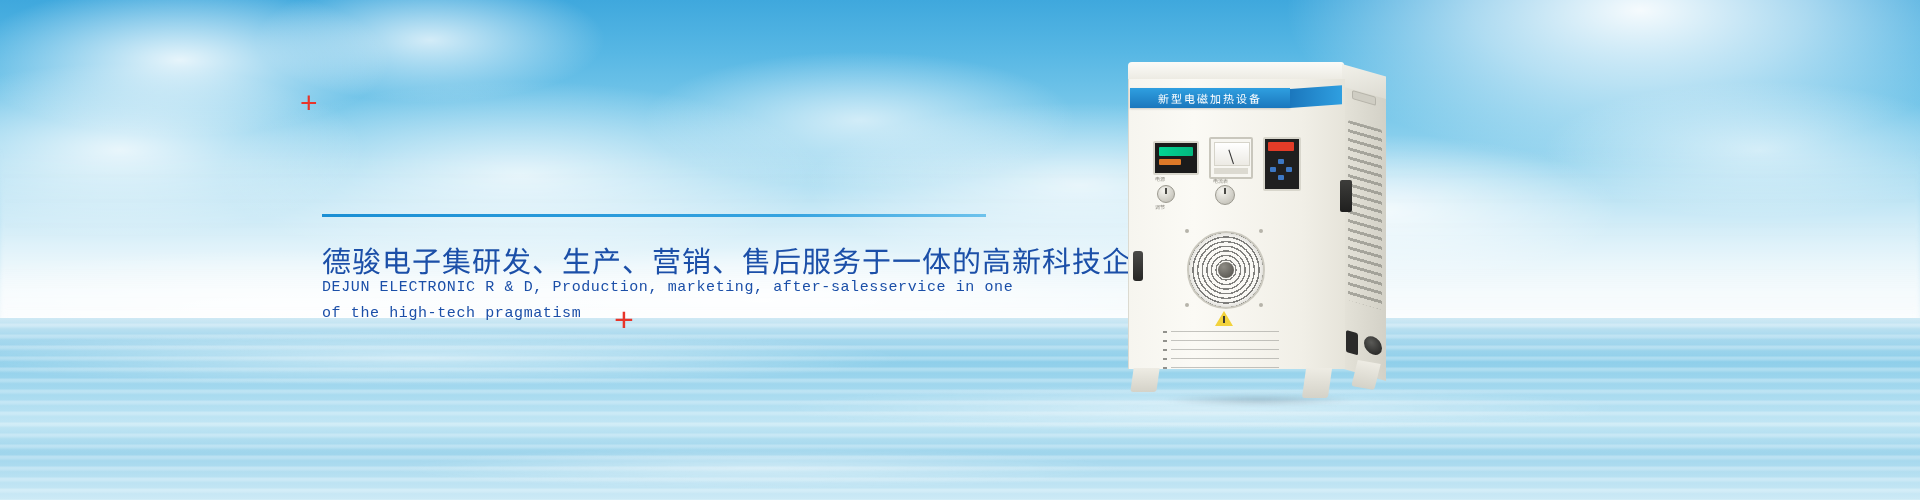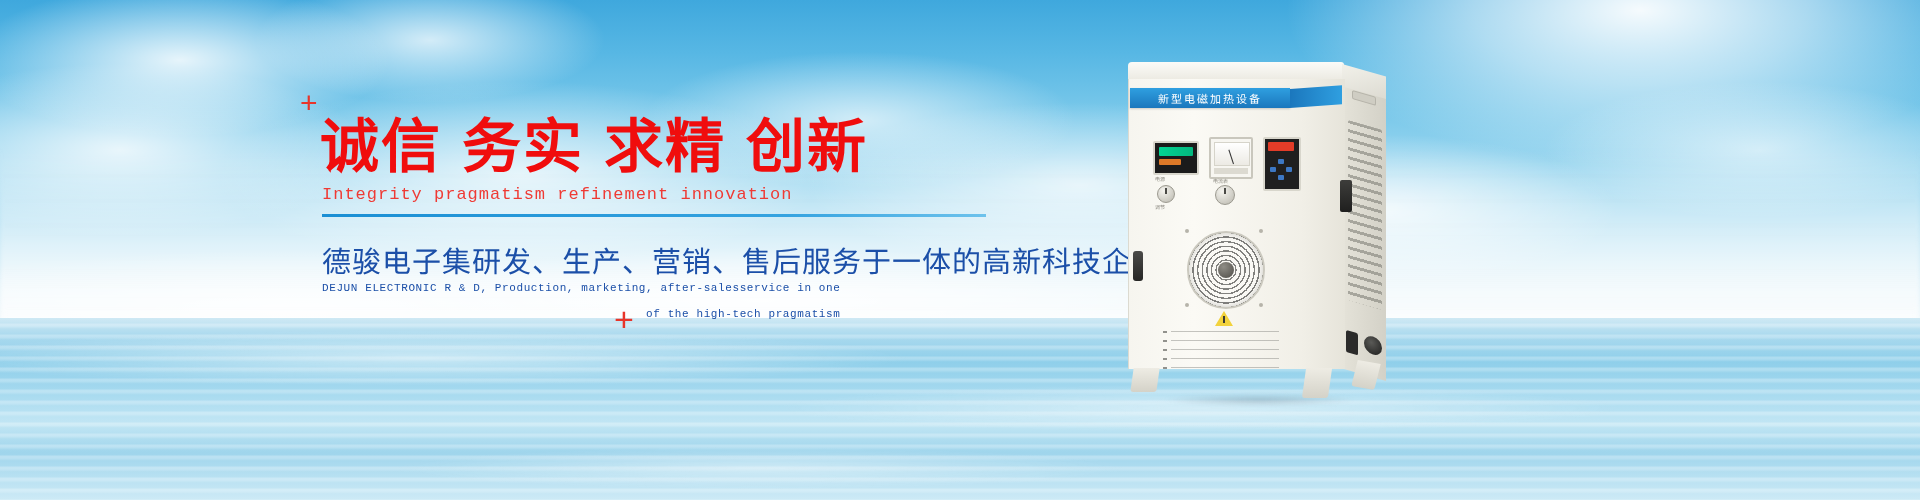--- a/index.html
+++ b/index.html
@@ -120,23 +120,22 @@
 
   .cn-line{
     position:absolute;left:322px;top:238px;
     font-family:"Liberation Serif","DejaVu Serif",serif;
     font-size:29px;color:#1b4fa8;letter-spacing:1px;white-space:nowrap;
   }
 
   .en-block{
     position:absolute;left:322px;top:275px;
     font-family:"Liberation Mono","DejaVu Sans Mono",monospace;
-    font-size:11px;color:#1b4fa8;letter-spacing:.6px;line-height:26px;
+    font-size:15px;color:#1b4fa8;letter-spacing:.6px;line-height:26px;
     white-space:nowrap;
-    text-align:right;
   }
 
   
   .machine{position:absolute;left:1118px;top:62px;width:300px;height:380px;}
 
   .m-top{
     position:absolute;left:10px;top:0;width:216px;height:18px;
     background:linear-gradient(to bottom,#fbfbf8,#eceae2);
     border-top-left-radius:4px;border-top-right-radius:3px;
     box-shadow:0 1px 0 #d9d7ce;
@@ -334,25 +333,21 @@
   <div class="cloudwisp"></div>
   <div class="horizonglow"></div>
   <div class="water"></div>
   <div class="waterstreaks"></div>
 
   <div class="copy">
 
     <div class="plus plus-1">+</div>
     <div class="plus plus-2">+</div>
 
-    <div class="headline">
-      <span>诚信</span><span>务实</span><span>求精</span><span>创新</span>
-    </div>
-
-    <div class="sub-en">Integrity  pragmatism  refinement  innovation</div>
+
 
     <div class="rule"></div>
 
     <div class="cn-line">德骏电子集研发、生产、营销、售后服务于一体的高新科技企业</div>
 
     <div class="en-block">
       <div>DEJUN ELECTRONIC R &amp; D, Production, marketing, after-salesservice in one</div>
       <div>of the high-tech pragmatism</div>
     </div>
 

